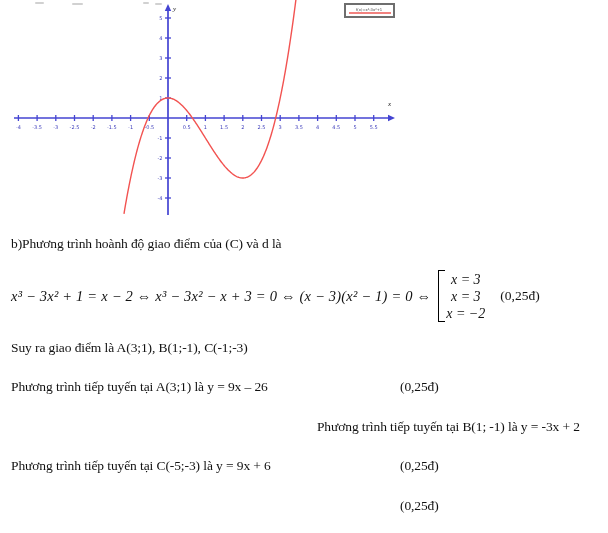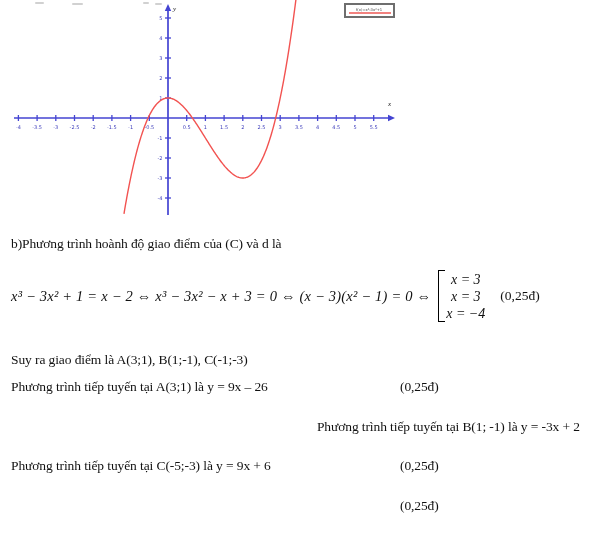--- a/index.html
+++ b/index.html
@@ -138,26 +138,26 @@
   <div class="tline" style="top:236px;">
     <span class="txt">b)Phương trình hoành độ giao điểm của (C) và d là</span>
   </div>
 
   <div id="equation-row">
     <span id="equation-main">x³ − 3x² + 1 = x − 2 ⇔ x³ − 3x² − x + 3 = 0 ⇔ (x − 3)(x² − 1) = 0 ⇔</span>
     <span id="system-bracket"></span>
     <span id="system-col">
       <div>x = 3</div>
       <div>x = 3</div>
-      <div>x = −4</div>
+      <div>x = −2</div>
     </span>
     <span id="equation-score">(0,25đ)</span>
   </div>
 
-  <div class="tline" style="top:352px;">
+  <div class="tline" style="top:340px;">
     <span class="txt">Suy ra giao điểm là A(3;1), B(1;-1), C(-1;-3)</span>
   </div>
 
   <div class="tline" style="top:379px;">
     <span class="txt">Phương trình tiếp tuyến tại A(3;1) là y = 9x – 26</span>
     <span class="score">(0,25đ)</span>
   </div>
 
   <div class="tline" style="top:419px;text-align:right;">
     <span class="txt">Phương trình tiếp tuyến tại B(1; -1) là y = -3x + 2</span>

